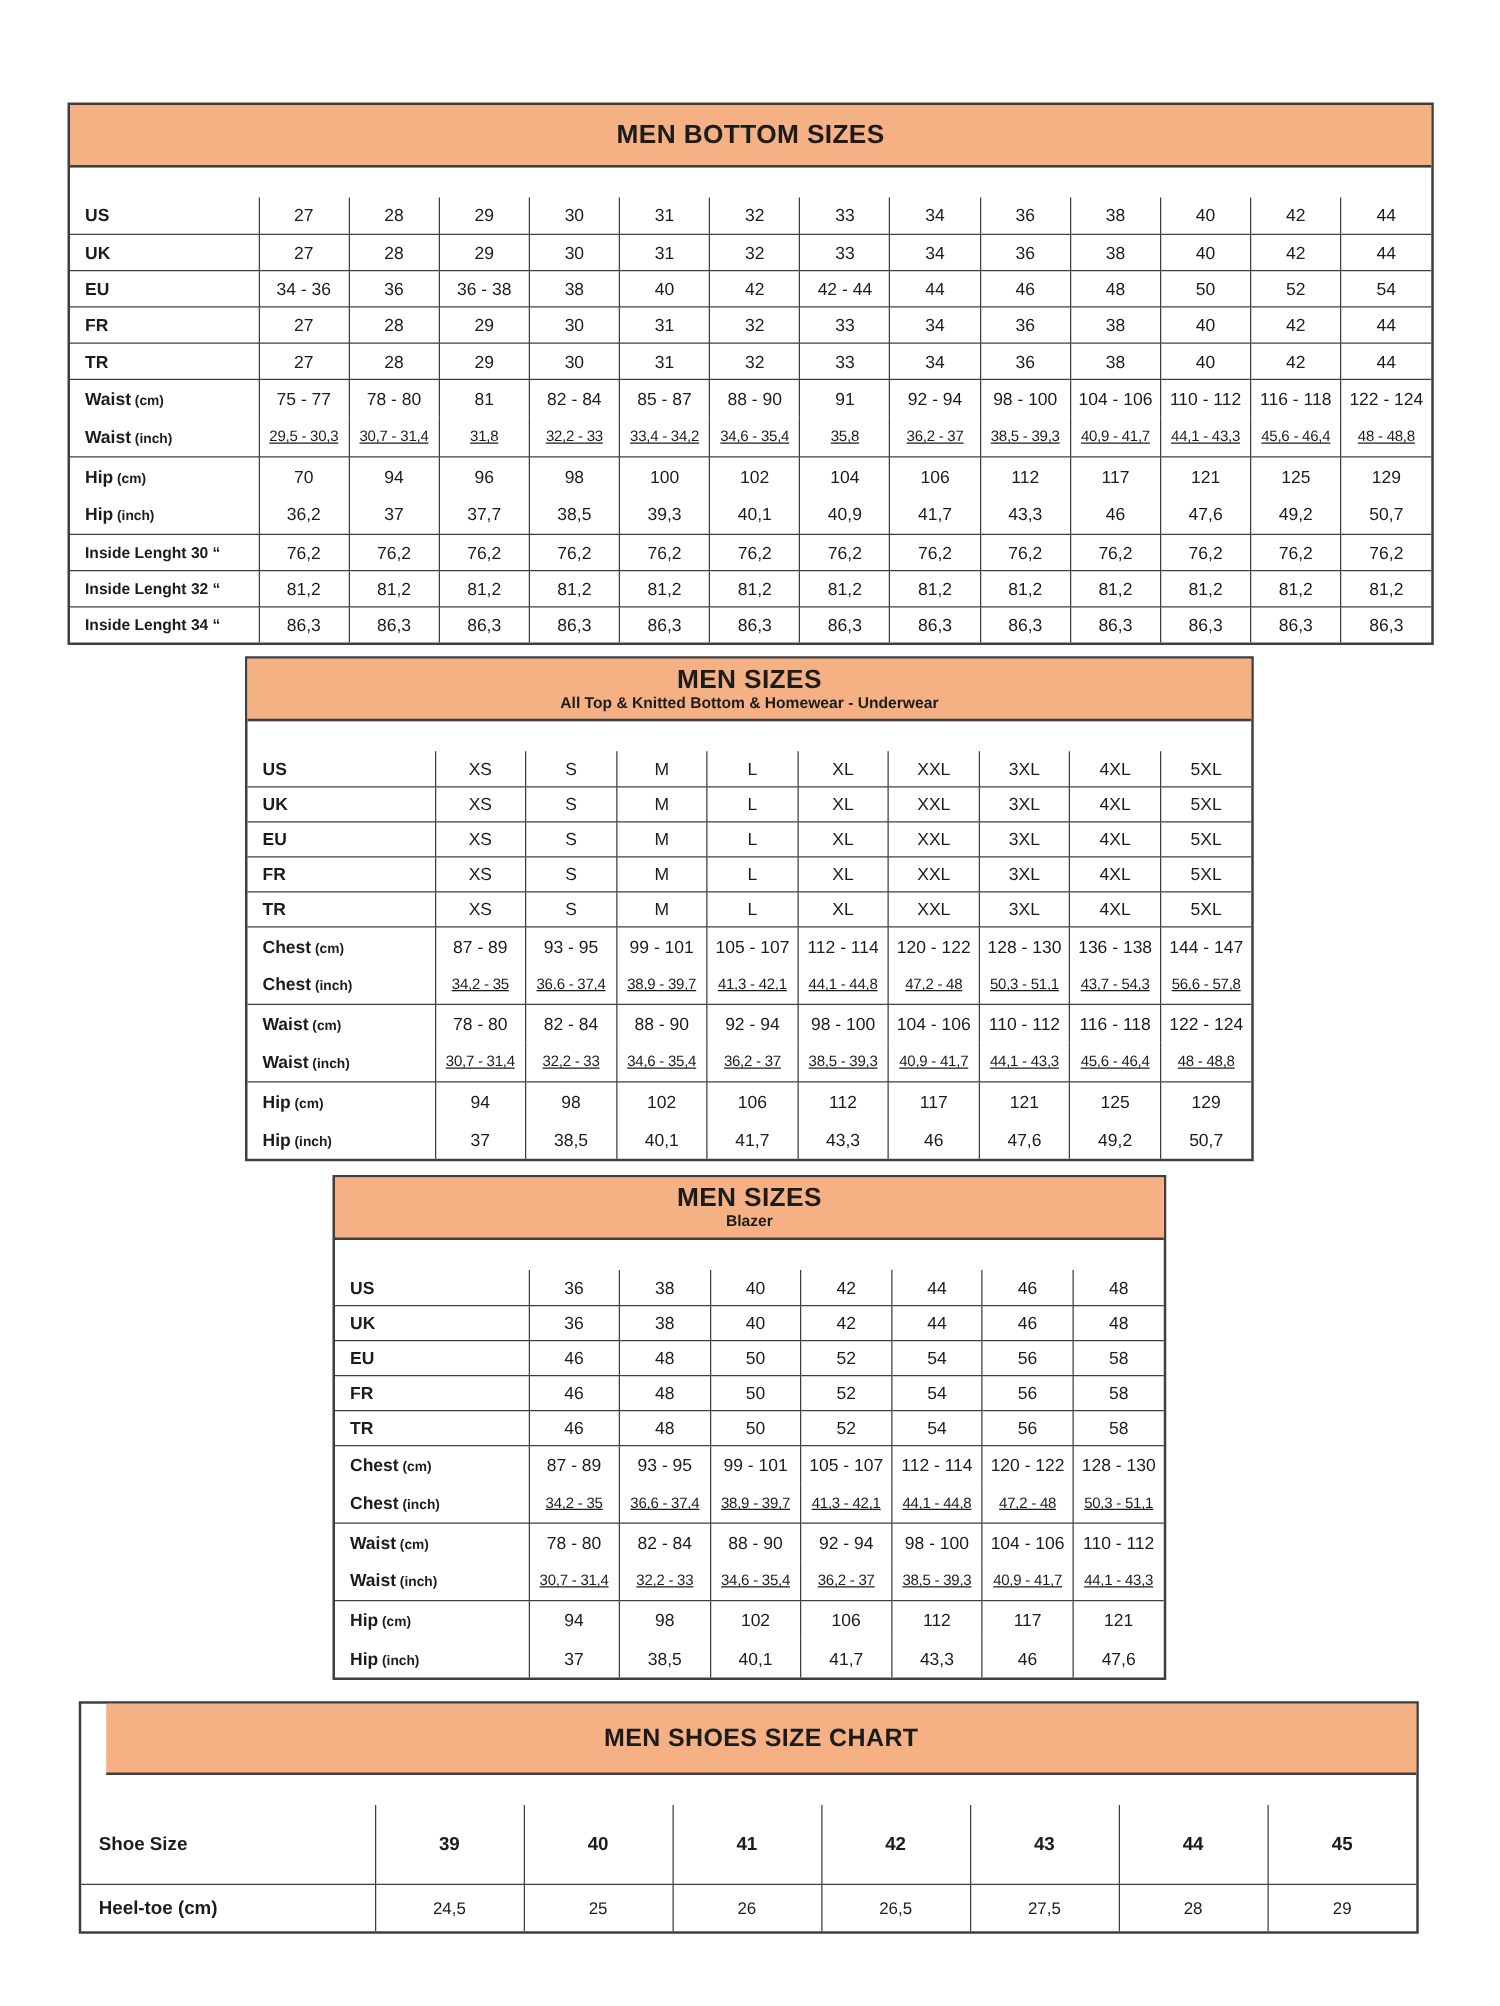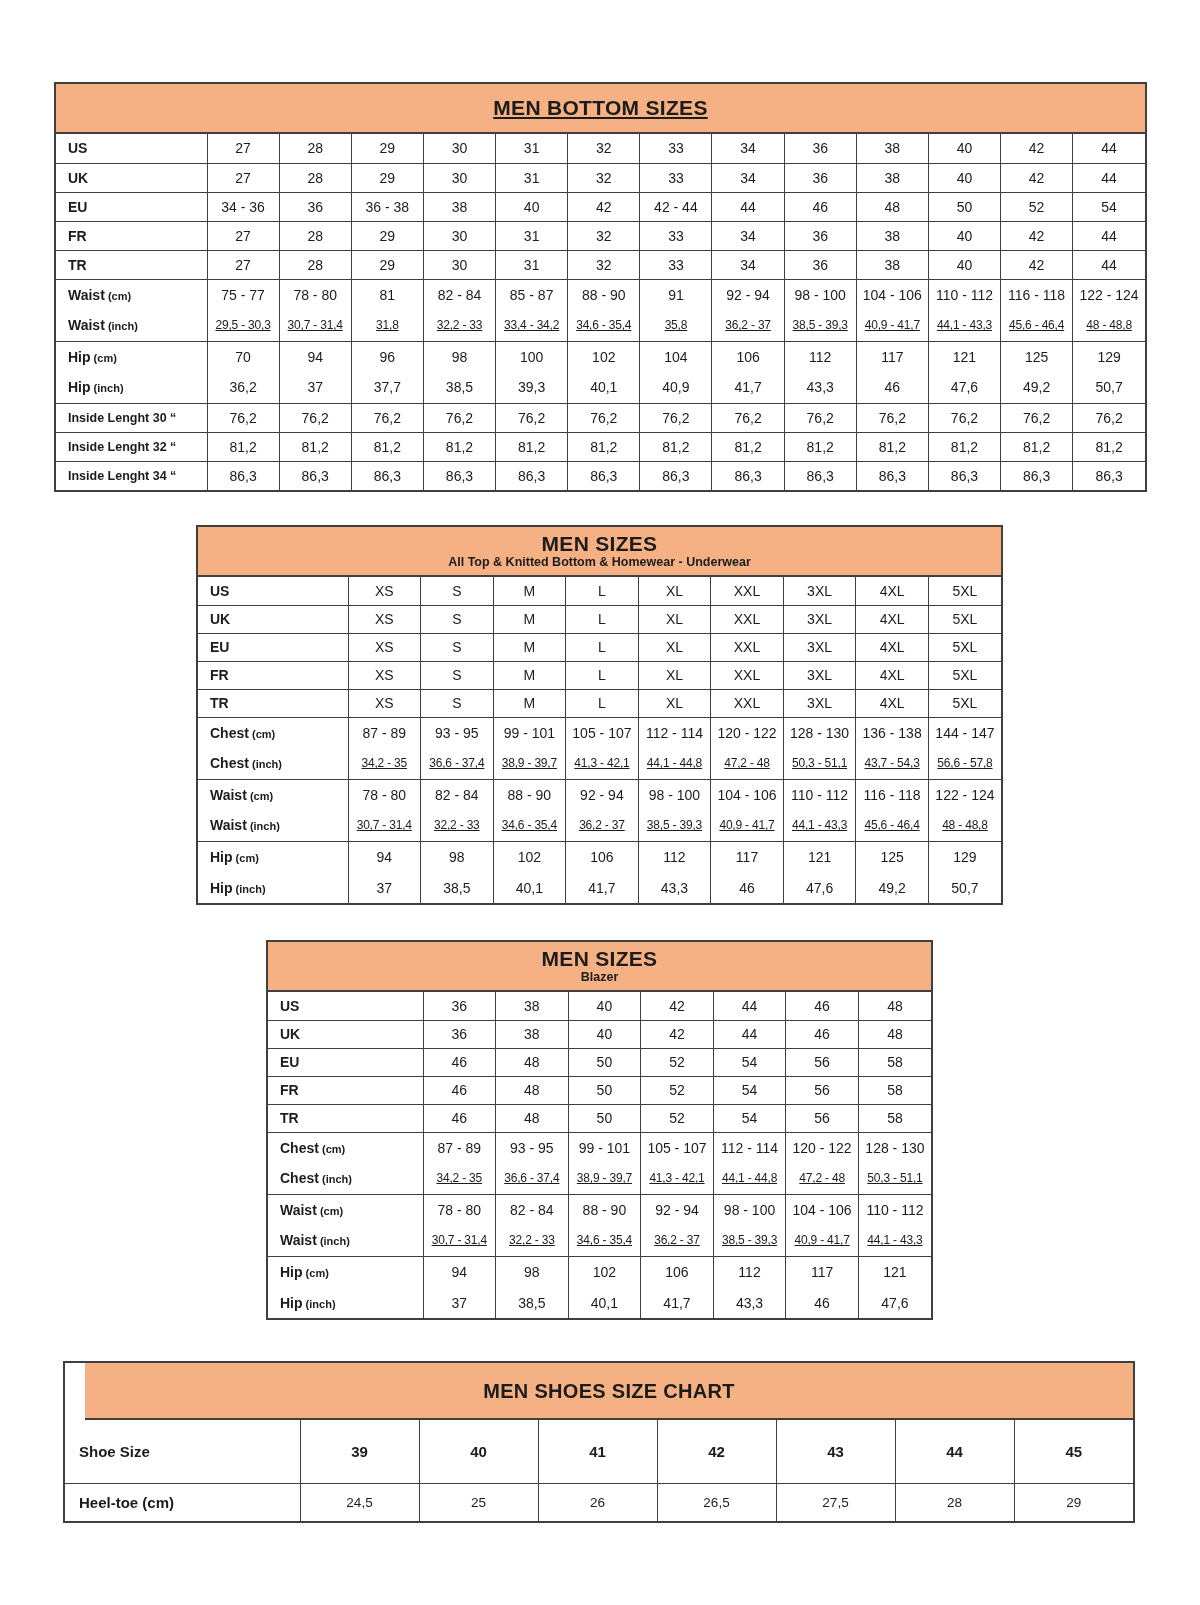--- a/index.html
+++ b/index.html
@@ -9,34 +9,34 @@
     -webkit-font-smoothing:antialiased;
   }
   .size-table{position:absolute;border:2px solid #3f3f3f;background:#fff;box-sizing:border-box;}
   .t-header{
     background:#F5B183;border-bottom:2px solid #3f3f3f;
     display:flex;flex-direction:column;justify-content:center;align-items:center;
     box-sizing:border-box;
   }
   .t-title{font-weight:bold;font-size:21px;letter-spacing:.3px;line-height:1.1;}
   .t-subtitle{font-weight:bold;font-size:12.5px;line-height:1.2;margin-top:0;}
-  table{border-collapse:collapse;width:100%;table-layout:fixed;border:hidden;}
+  table{border-collapse:collapse;width:100%;table-layout:fixed;border:hidden;margin-top:24px;}
   td{
     border:1.5px solid #3f3f3f;text-align:center;vertical-align:middle;
     font-size:14px;padding:0 2px;overflow:hidden;white-space:nowrap;
   }
   tr.cont td{border-top-style:hidden;}
   td.label-cell{text-align:left;padding-left:12px;font-weight:bold;}
   td.label-cell .unit{font-size:11px;}
   td.label-cell.long-label{font-size:12.5px;}
   tr.small td:not(.label-cell){font-size:12px;letter-spacing:-.2px;text-decoration:underline;}
 
   
   #table-0{left:54px;top:82px;width:1093px;}
-  #table-0 .t-header{height:50px;text-decoration:underline;}
+  #table-0 .t-header{height:50px;}
   #table-0 col.label-col{width:151px;}
   #table-0 tbody tr{height:29px;}
   #table-0 tbody tr.gline{height:31px;}
 
   
   #table-1{left:196px;top:525px;width:807px;}
   #table-1 .t-header{height:50px;}
   #table-1 col.label-col{width:150px;}
   #table-1 tbody tr{height:28px;}
   #table-1 tbody tr.gline{height:31px;}

